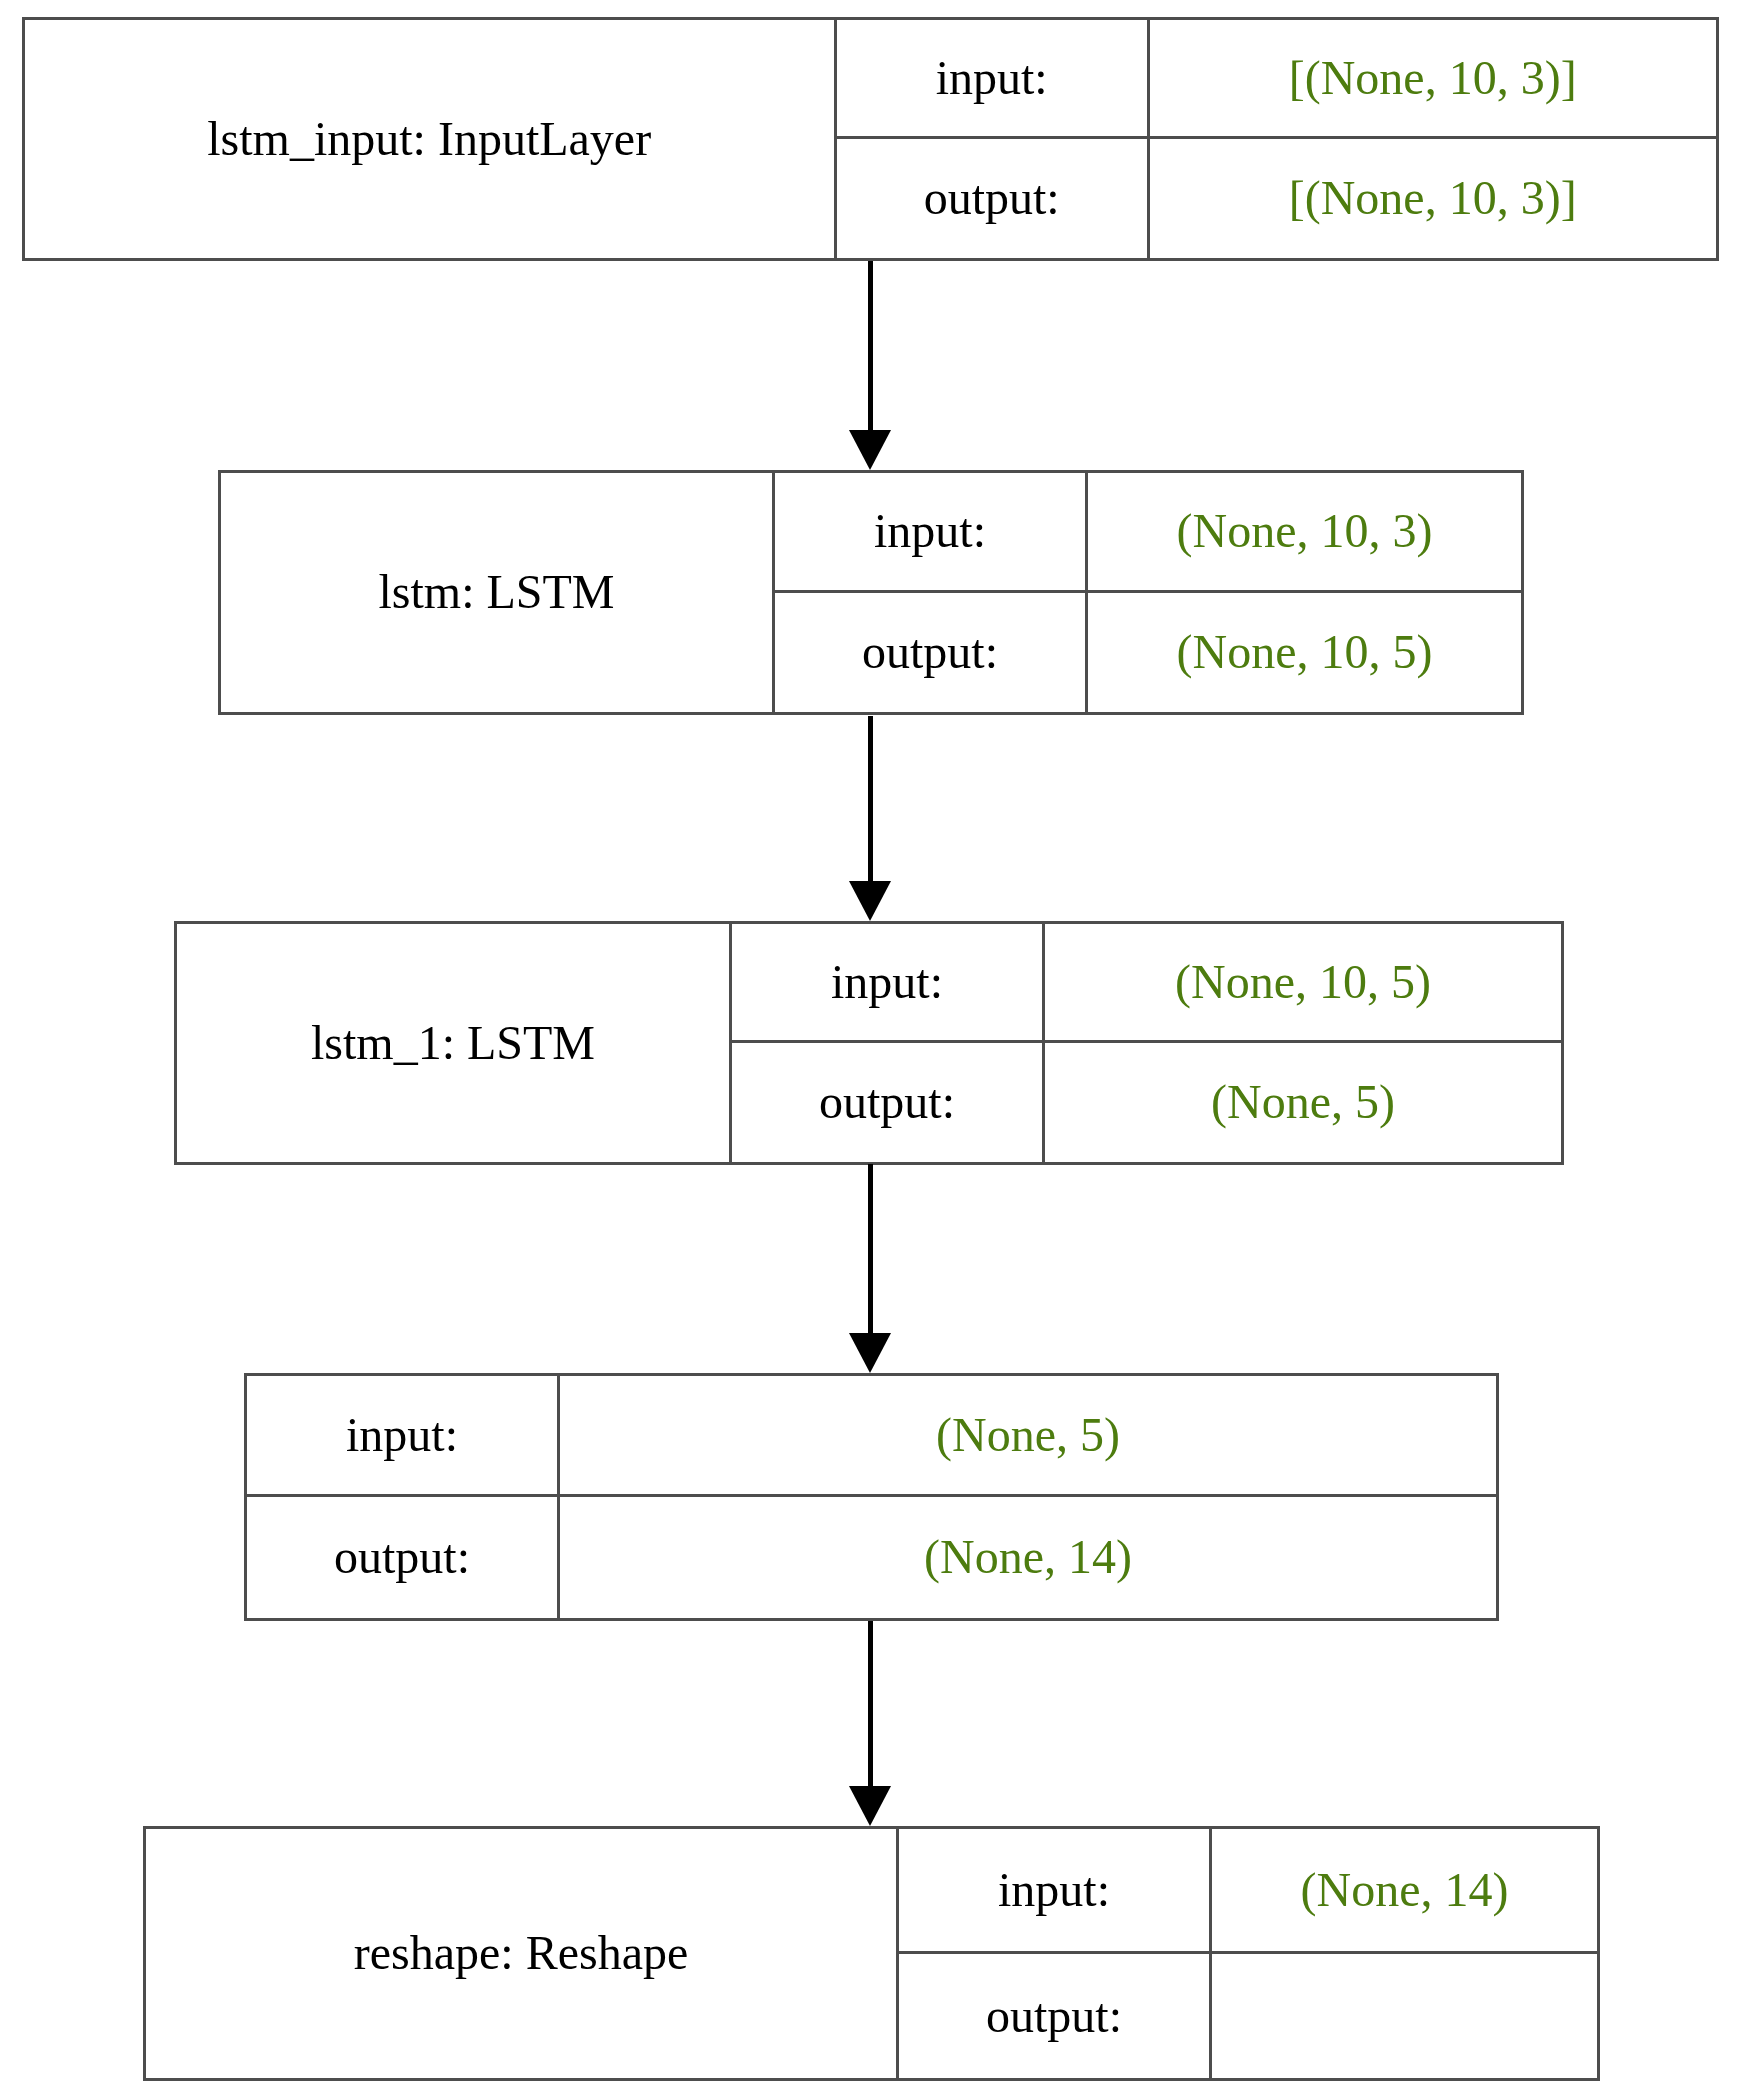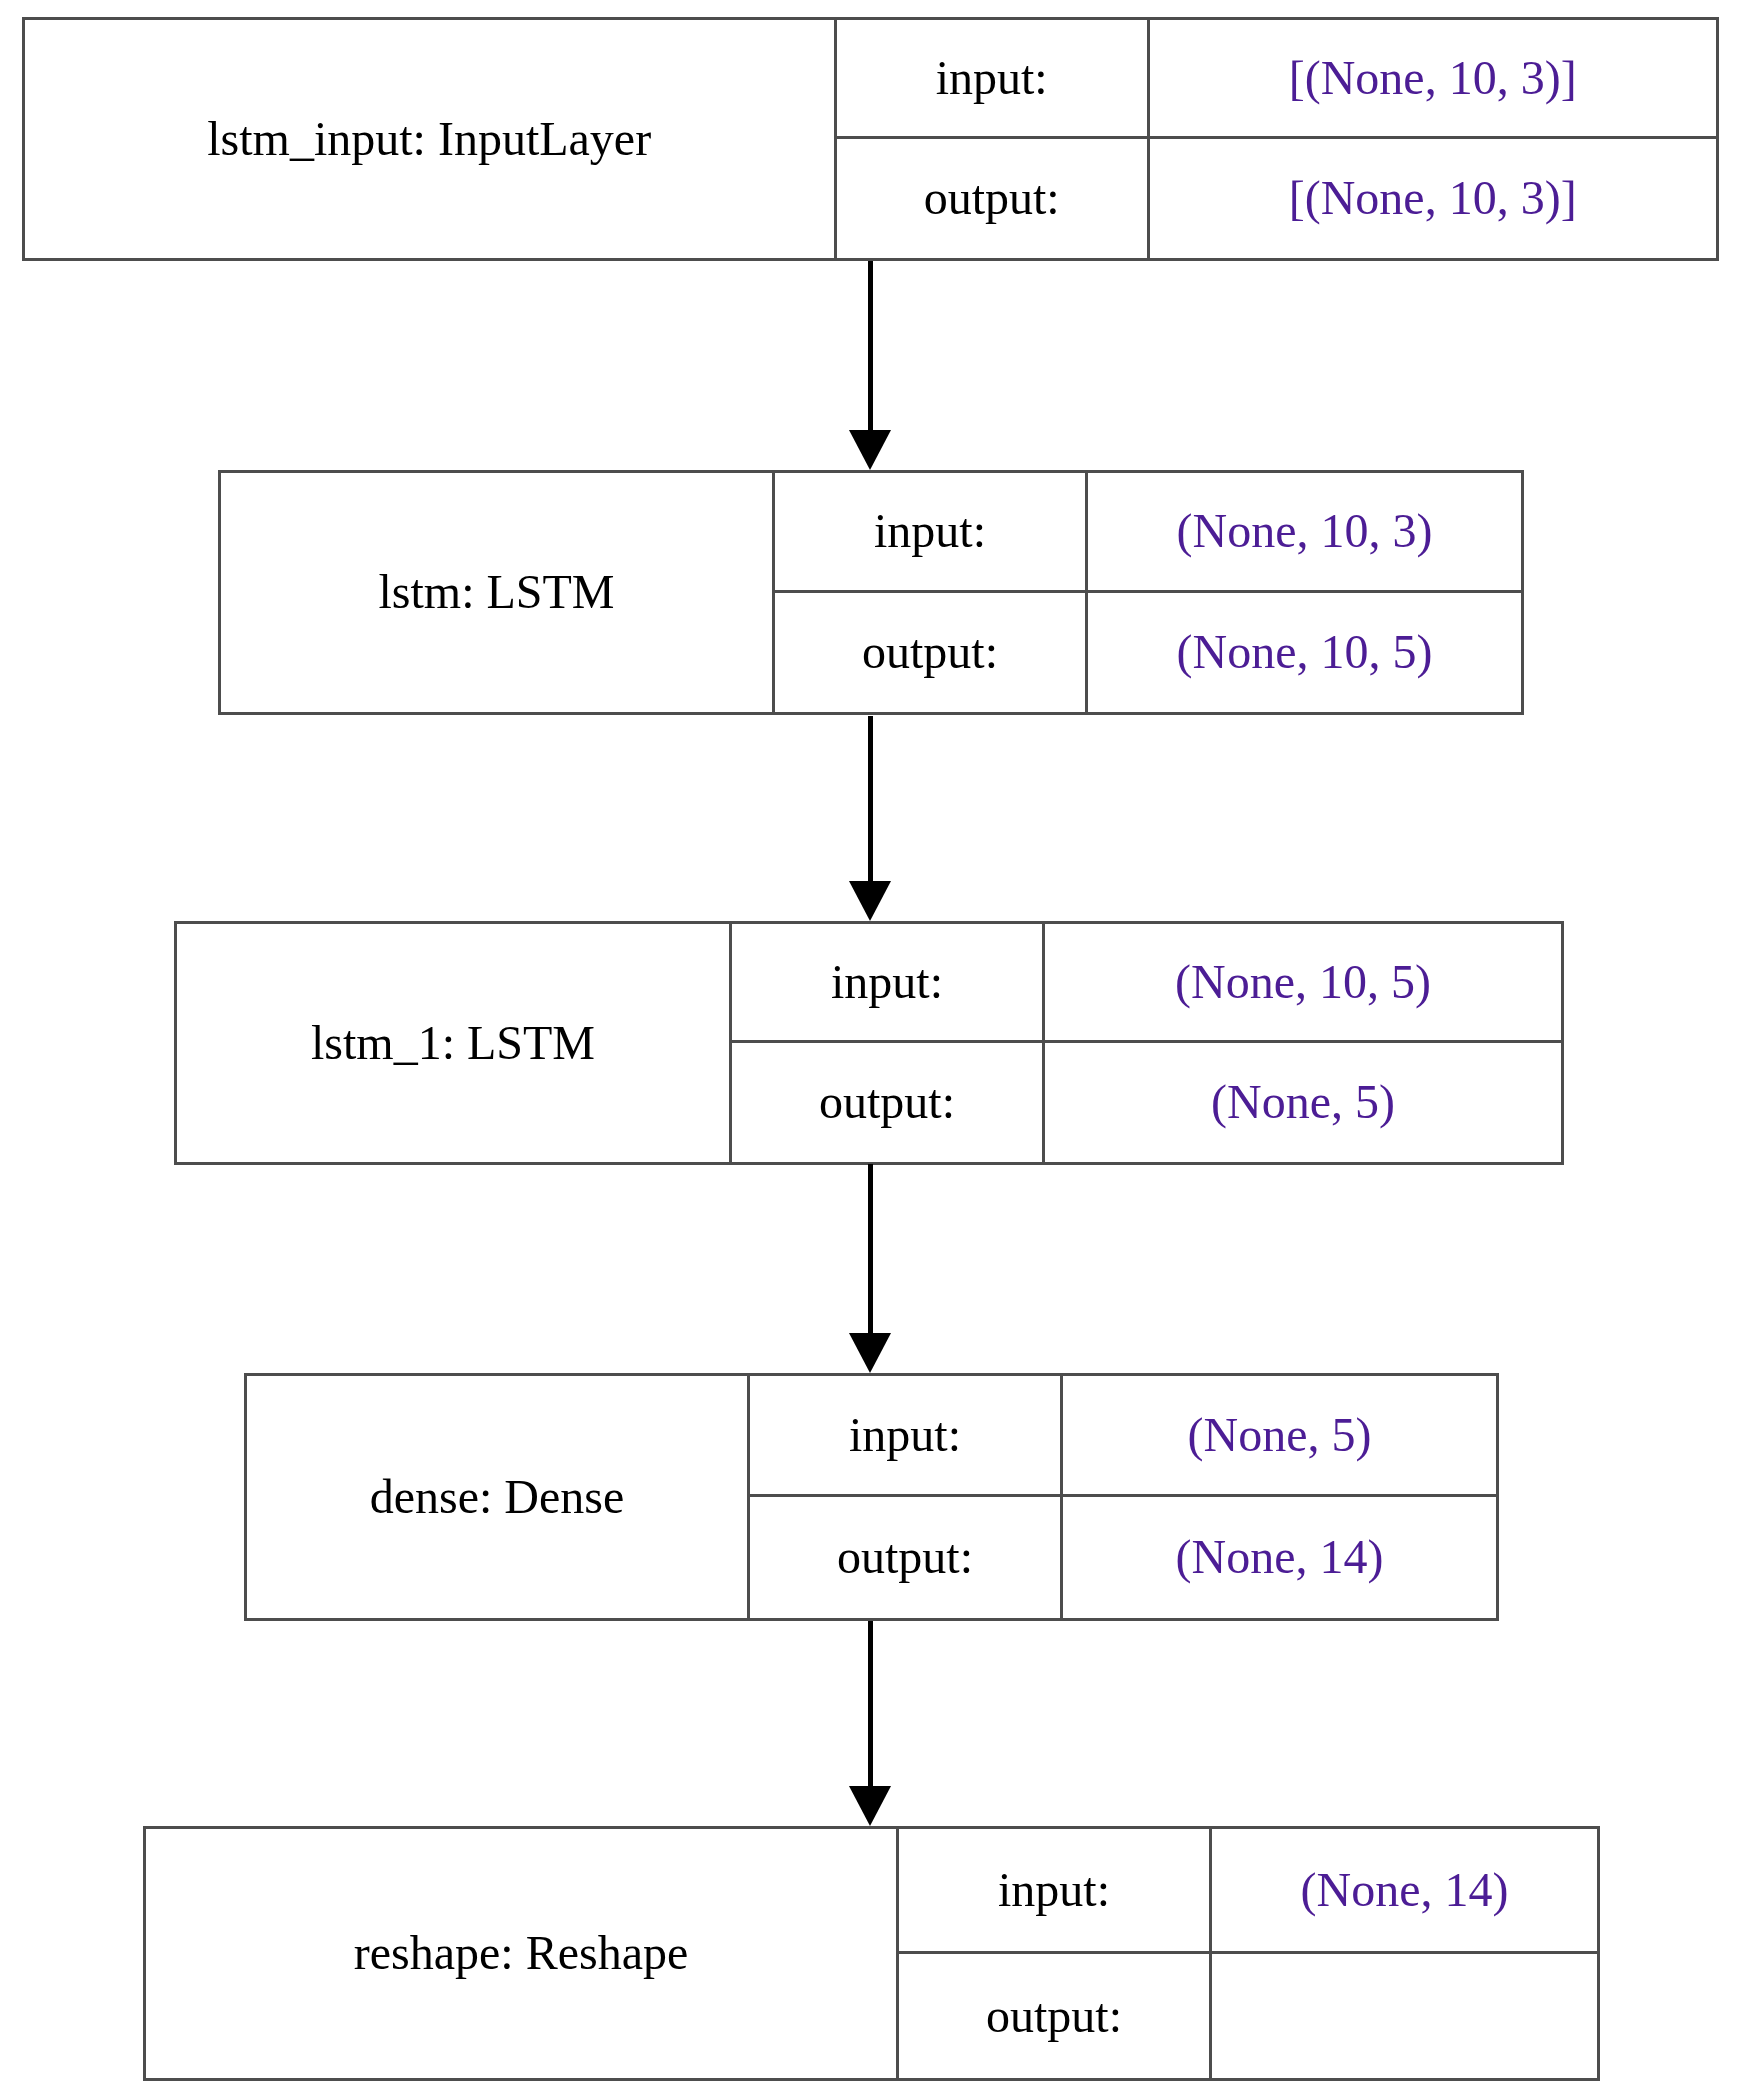--- a/index.html
+++ b/index.html
@@ -71,21 +71,21 @@
   }
   .io-value {
     display: flex;
     align-items: center;
     justify-content: center;
     box-sizing: border-box;
     flex: 1 1 auto;
     font-size: 48px;
     line-height: 1.05;
     white-space: nowrap;
-    color: #4c1d95;
+    color: #4d7c0f;
   }
 
   
   .edge {
     position: absolute;
   }
   .edge-line {
     position: absolute;
     width: 4.6px;
     background: #000000;
@@ -158,21 +158,20 @@
       </div>
     </div>
   </div>
 
   <div class="edge" style="left:868px; top:1164px; width:4.6px; height:209px;">
     <div class="edge-line" style="height:170px;"></div>
     <div class="edge-head" style="top:169px;"></div>
   </div>
 
   <div class="node" style="left:244px; top:1373px; width:1255px; height:248px;">
-    <div class="node-name" style="width:503px;">dense: Dense</div>
     <div class="node-io">
       <div class="io-row top">
         <div class="io-label" style="width:313px;">input:</div>
         <div class="io-value">(None, 5)</div>
       </div>
       <div class="io-row">
         <div class="io-label" style="width:313px;">output:</div>
         <div class="io-value">(None, 14)</div>
       </div>
     </div>

